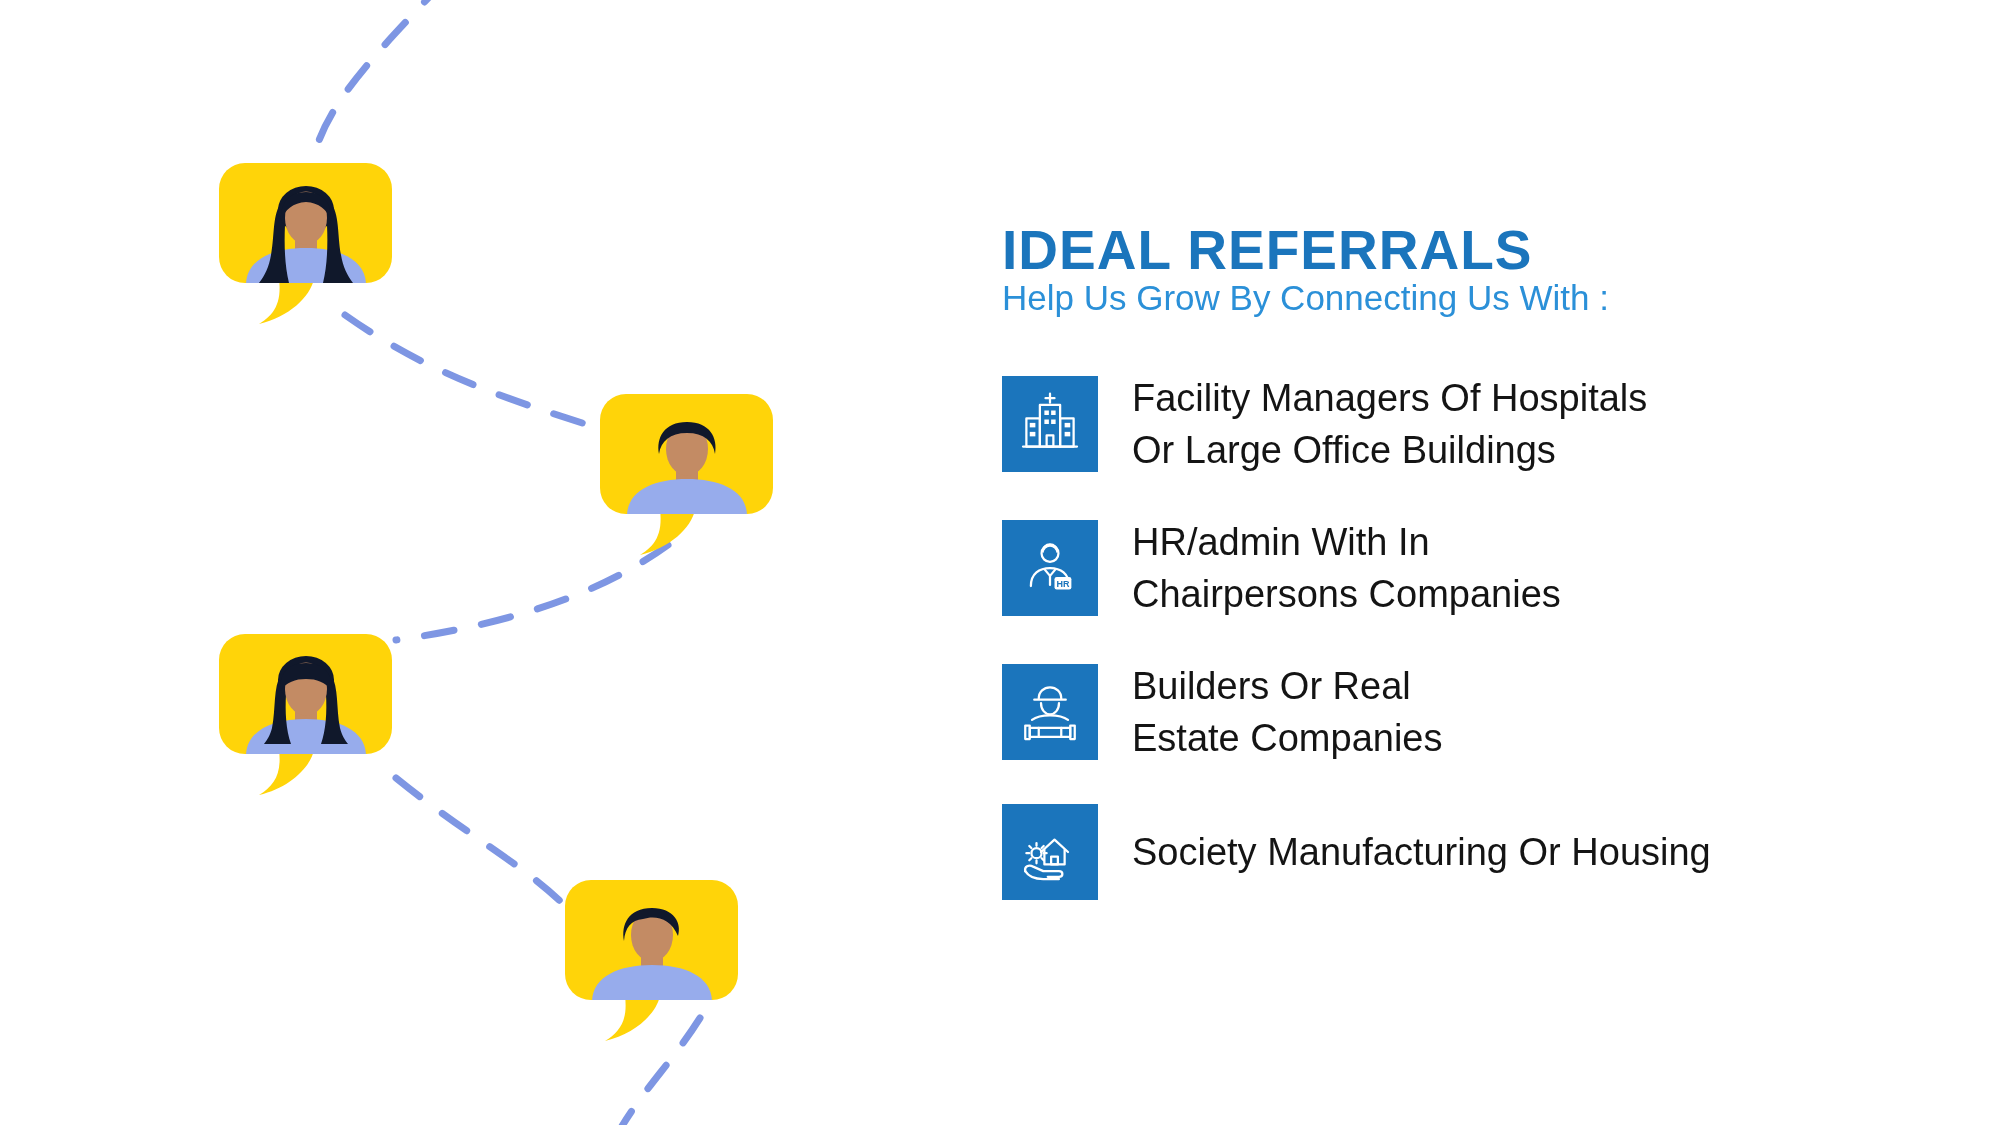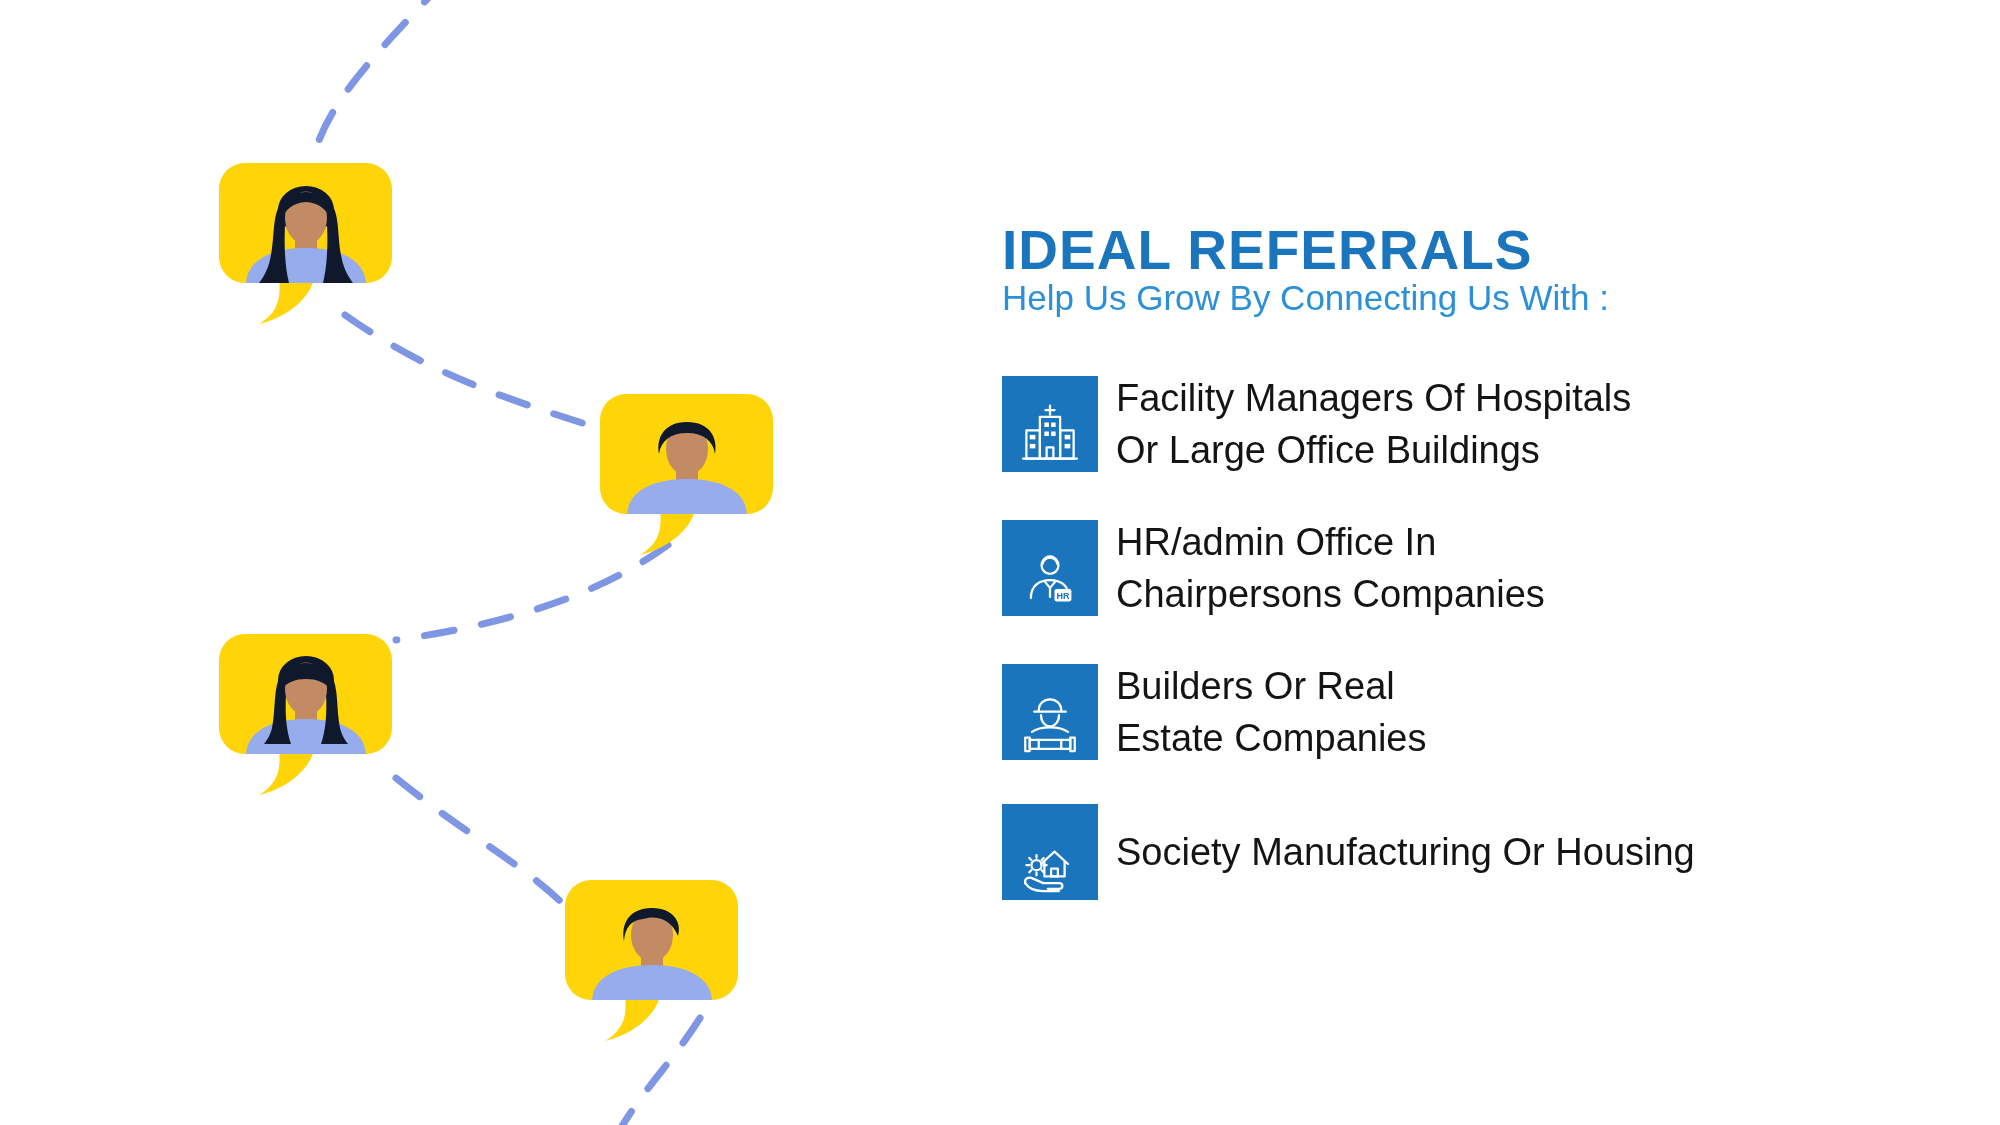--- a/index.html
+++ b/index.html
@@ -13,23 +13,23 @@
   .dashes path{fill:none;stroke:var(--dash,#7E96E3);stroke-width:7;stroke-dasharray:30 28;stroke-linecap:round}
   .bubble{fill:var(--bubble,#FFD409)}
   .shirt{fill:var(--shirt,#97ACEC)}
   .hairc{fill:var(--hair,#10182B)}
   .skinc{fill:var(--skin,#C38B64)}
   .content{position:absolute;left:1002px;top:222px;width:860px}
   .title{font-size:55px;line-height:56px;font-weight:bold;color:var(--accent,#1B75BC);letter-spacing:1px}
   .subtitle{margin-top:0;font-size:35px;line-height:40px;color:var(--subtitle,#2B90D8)}
   .list{margin-top:54px}
   .item{display:flex;align-items:center;margin-bottom:40px}
-  .tile{width:96px;height:96px;background:var(--accent,#1B75BC);display:flex;align-items:flex-end;justify-content:center;flex:none}
+  .tile{width:96px;height:96px;background:var(--accent,#1B75BC);display:flex;align-items:center;justify-content:center;flex:none}
   .tile svg{display:block}
-  .lines{margin-left:18px;font-size:38px;line-height:52px;color:var(--text,#141414)}
+  .lines{margin-left:34px;font-size:38px;line-height:52px;color:var(--text,#141414)}
   .ico{fill:none;stroke:#ffffff;stroke-width:2;stroke-linecap:round;stroke-linejoin:round}
   .icofill{fill:#ffffff;stroke:none}
   .badge-text{font-size:8px;font-weight:bold;fill:var(--accent,#1B75BC);font-family:"Liberation Sans",sans-serif}
 </style>
 </head>
 <body>
 
 <div class="canvas">
 
   <svg class="deco" width="1000" height="1125" viewBox="0 0 1000 1125">
@@ -141,21 +141,21 @@
               <path d="M15 48 c0-11 7.5-16 17-16 c9.5 0 17 5 17 16"></path>
               <path d="M27 33 l5 6 l5 -6"></path>
               <path d="M32 39 v8"></path>
             </g>
             <path class="icofill" d="M24.5 17.5 a7.5 7.5 0 0 1 15 0 l-2 1 a5.5 5.5 0 0 0 -11 0 Z"></path>
             <rect x="36" y="40" width="15" height="11" rx="2" fill="#ffffff"></rect>
             <text class="badge-text" x="43.5" y="48.5" text-anchor="middle">HR</text>
           </svg>
         </div>
         <div class="lines">
-          <div>HR/admin Office In</div>
+          <div>HR/admin With In</div>
           <div>Chairpersons Companies</div>
         </div>
       </div>
 
       <div class="item">
         <div class="tile">
           <svg width="72" height="72" viewBox="0 0 64 64">
             <g class="ico">
               <path d="M22 20 c0-6 4.5-10 10-10 c5.5 0 10 4 10 10"></path>
               <path d="M18 21 h28"></path>

